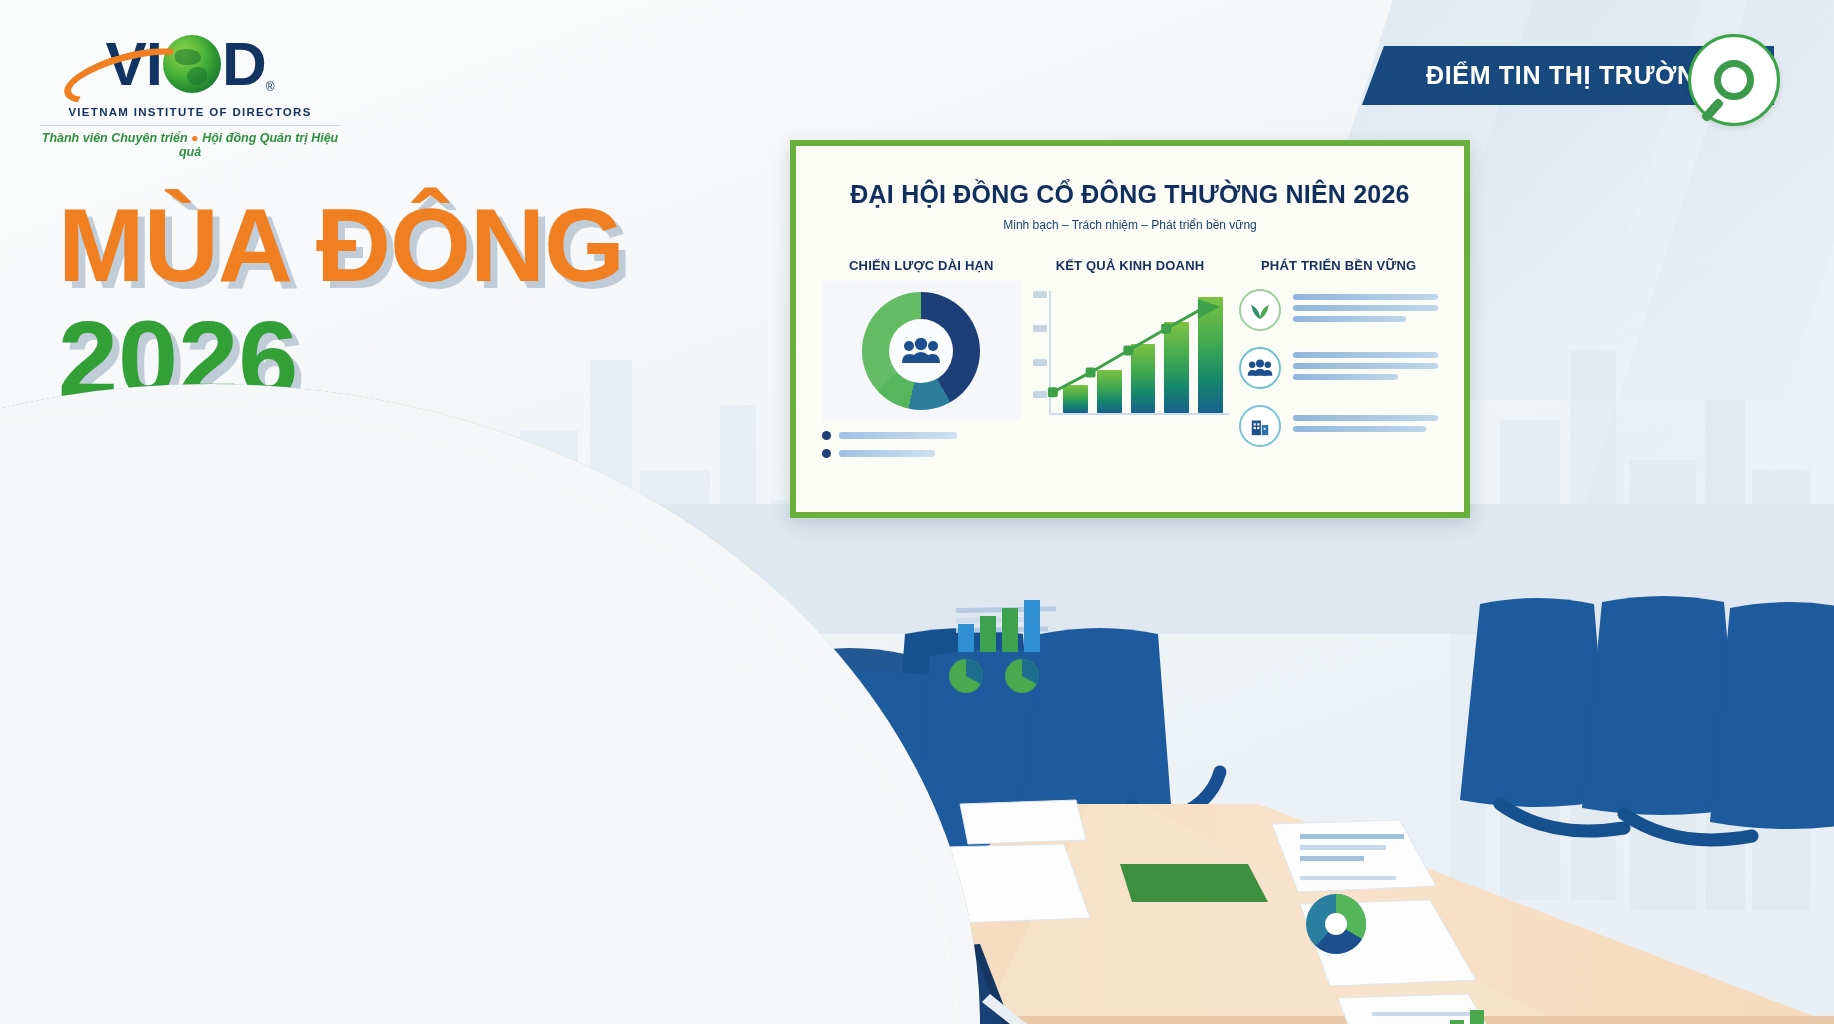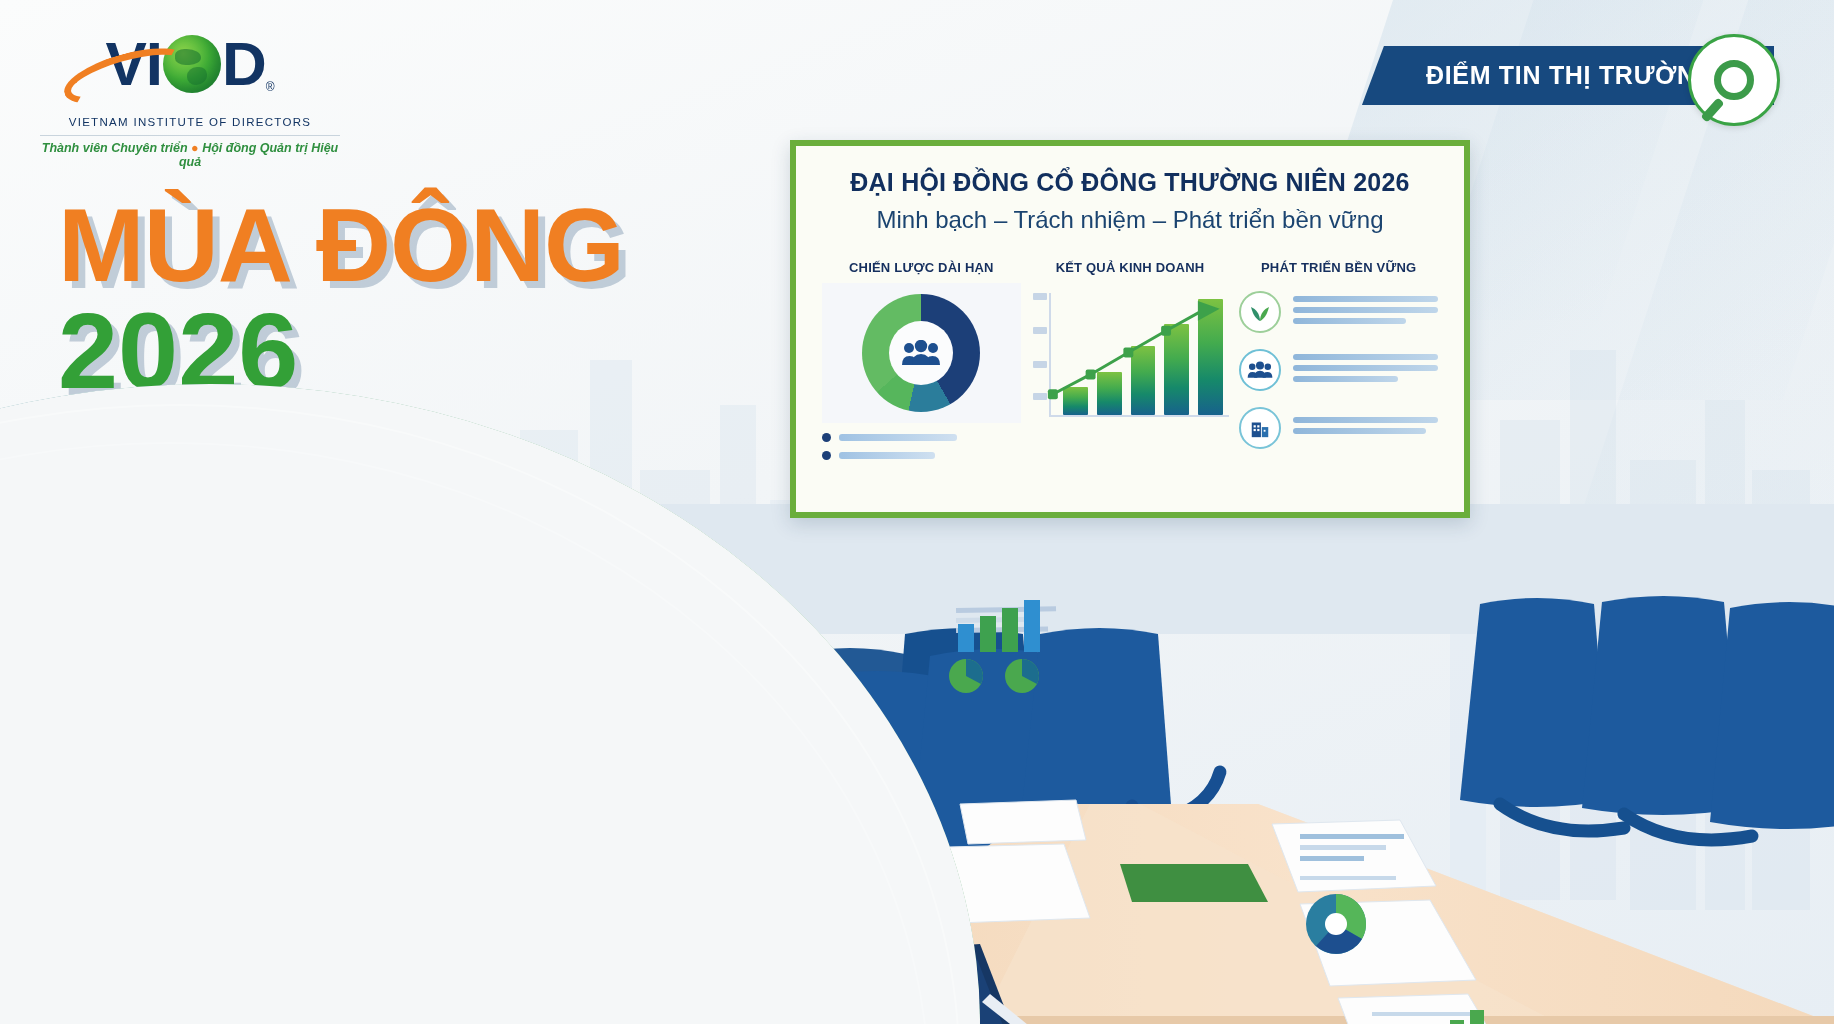--- a/index.html
+++ b/index.html
@@ -45,22 +45,22 @@
           background:radial-gradient(circle at 35% 32%,#8fd44a 0%,#3fae37 48%,#17823a 100%);
           position:relative; margin:0 1px; box-shadow:inset -6px -6px 12px rgba(0,60,20,.25);}
   .globe:before{content:"";position:absolute;left:12px;top:14px;width:26px;height:16px;border-radius:40% 60% 50% 45%;
           background:rgba(20,110,45,.55);}
   .globe:after{content:"";position:absolute;left:24px;top:32px;width:20px;height:18px;border-radius:50% 40% 55% 45%;
           background:rgba(20,110,45,.5);}
   .swirl{ position:absolute; left:22px; top:26px; width:128px; height:44px; border-radius:50%;
           border:7px solid transparent; border-top-color:#f07f22; border-left-color:#f07f22;
           transform:rotate(-16deg); pointer-events:none;}
   .reg{font-size:12px;color:#123463;align-self:flex-end;margin-bottom:6px;}
-  .logo-sub{ text-align:center; font-size:11.5px; letter-spacing:1.3px; font-weight:normal;
-             color:#123463; margin-top:16px;}
+  .logo-sub{ text-align:center; font-size:11.5px; letter-spacing:1.3px; font-weight:bold;
+             color:#123463; margin-top:6px;}
   .logo-rule{ height:1px; background:#c9d4dd; margin:7px 0 5px; }
   .logo-tag{ text-align:center; font-size:12.5px; color:#2f8f3f; font-style:italic; font-weight:bold;}
   .logo-tag .dot{color:#f07f22;}
 
   
   .ribbon-wrap{ position:absolute; right:60px; top:46px; }
   .ribbon-blue{
     position:relative; background:#17497f; color:#fff; font-weight:bold;
     font-size:25px; letter-spacing:.7px; padding:15px 58px 15px 64px;
     clip-path:polygon(22px 0,100% 0,100% 100%,0 100%);
@@ -79,34 +79,34 @@
   .mag{ width:40px;height:40px;border:7px solid #3c9b4a;border-radius:50%;position:relative;
         transform:rotate(0deg);}
   .mag:after{content:"";position:absolute;left:-13px;top:30px;width:9px;height:26px;background:#3c9b4a;
         border-radius:4px;transform:rotate(42deg);}
 
   
   .headline{ position:absolute; left:58px; top:196px; }
   .hl1{ font-size:104px; font-weight:bold; color:#f07f22; letter-spacing:-1px; line-height:.95;
         text-shadow:7px 7px 0 rgba(126,150,175,.45); font-family:"Liberation Sans",sans-serif;}
   .hl2{ font-size:108px; font-weight:bold; color:#33a037; letter-spacing:0px; line-height:1;
-        margin-top:2px; text-shadow:7px 7px 0 rgba(126,150,175,.45);}
+        margin-top:10px; text-shadow:7px 7px 0 rgba(126,150,175,.45);}
   .sub-pill{ position:absolute; left:34px; top:518px;
              background:#17497f; color:#fff; border-radius:34px;
              font-size:27px; font-weight:bold; letter-spacing:.3px;
              padding:13px 30px 15px; white-space:nowrap;}
 
   
   .screen{
     position:absolute; left:790px; top:140px; width:680px; height:378px;
     background:#fbfcf5; border:6px solid #6aae3c; box-shadow:0 6px 18px rgba(30,60,90,.18);
   }
-  .screen-inner{ position:absolute; inset:0; padding:22px 26px 0; }
+  .screen-inner{ position:absolute; inset:0; padding:34px 26px 0; }
   .scr-title{ text-align:center; font-size:25px; font-weight:bold; color:#112f5e; letter-spacing:.2px;}
-  .scr-sub{ text-align:center; font-size:24px; color:#1b4470; margin-top:9px; font-weight:400;}
+  .scr-sub{ text-align:center; font-size:12px; color:#1b4470; margin-top:9px; font-weight:400;}
   .cols{ display:flex; margin-top:26px; gap:10px; }
   .col{ flex:1; }
   .col-h{ text-align:center; font-size:13px; font-weight:bold; color:#152f5e; letter-spacing:.2px;}
 
   
   .chartbox{ margin-top:14px; height:136px; position:relative; padding-left:26px;}
   .axis-y{ position:absolute; left:18px; top:4px; bottom:8px; width:2px; background:#cfdaea;}
   .axis-x{ position:absolute; left:18px; right:0; bottom:8px; height:2px; background:#cfdaea;}
   .ytick{ position:absolute; left:2px; width:14px; height:7px; background:#b9cbe2; border-radius:1px; opacity:.8;}
   .bars{ position:absolute; left:32px; right:6px; bottom:10px; height:126px;

